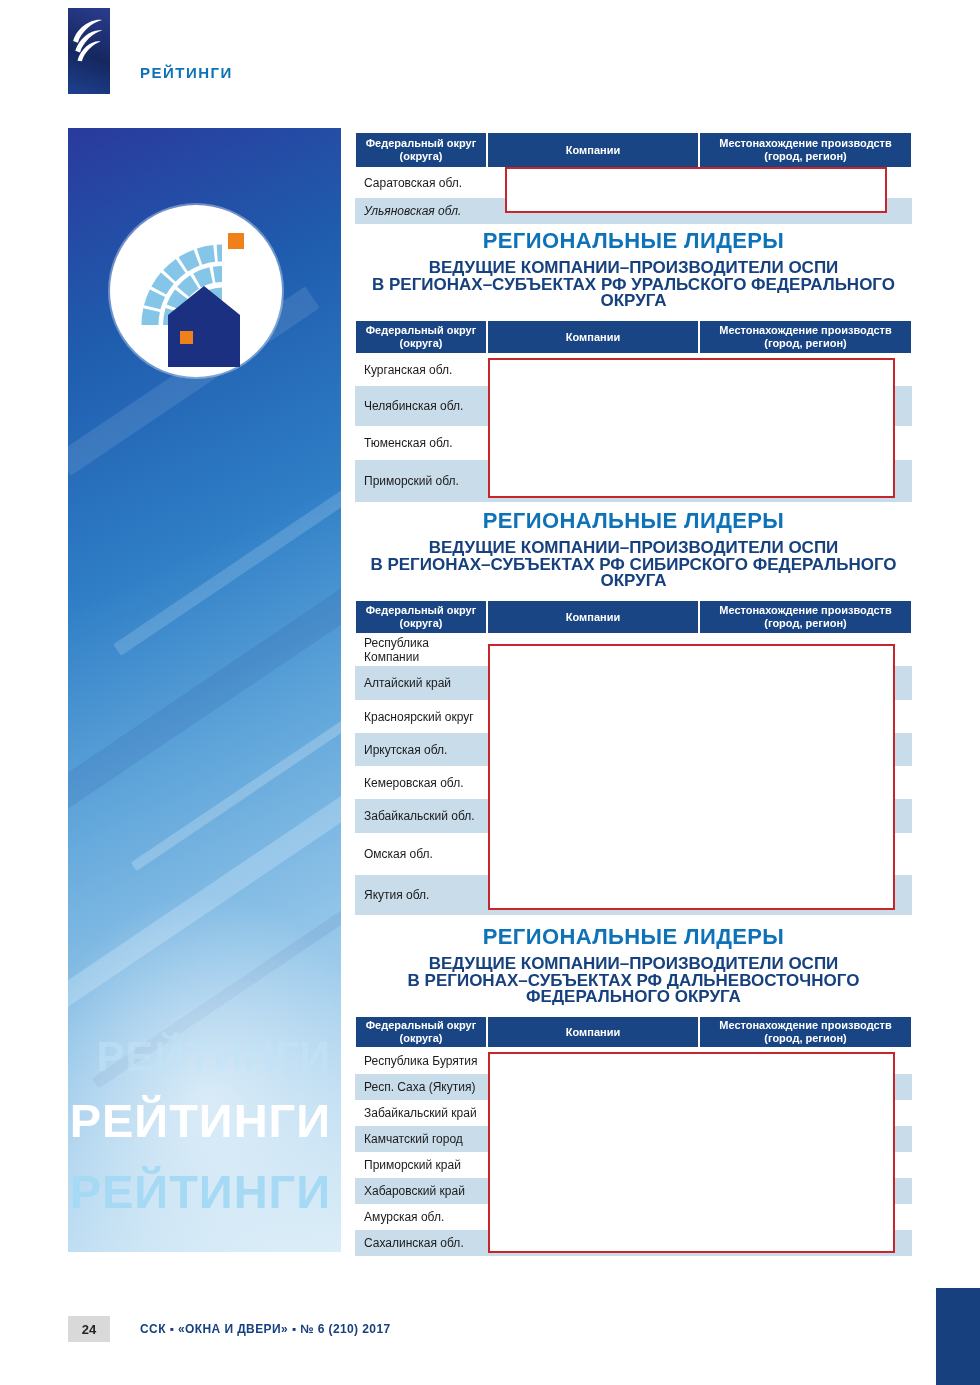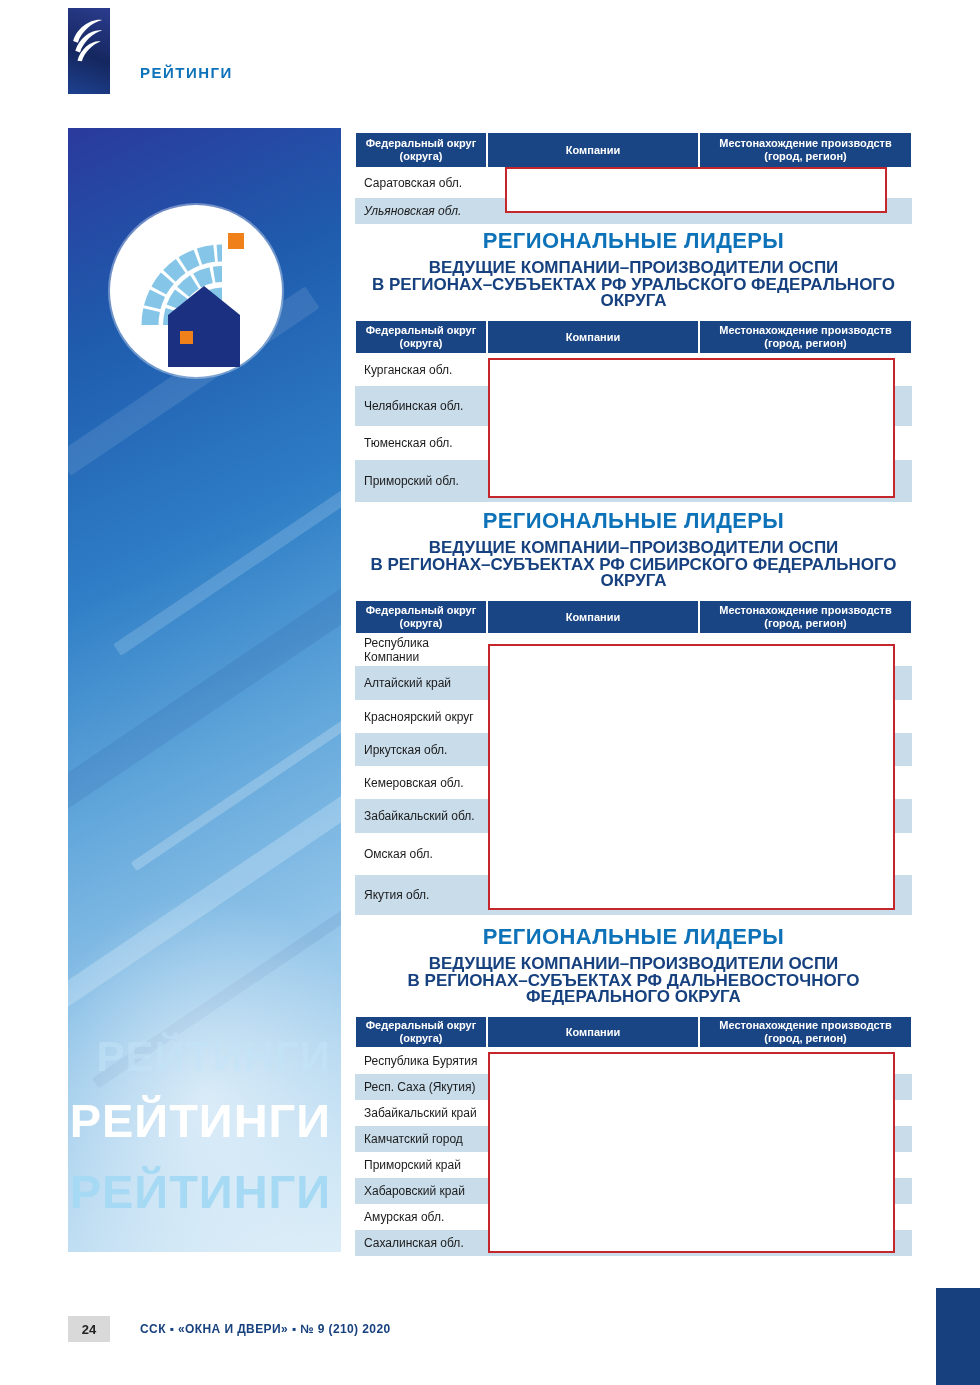--- a/index.html
+++ b/index.html
@@ -254,16 +254,16 @@
     </div>
     <div class="trow alt" style="height:26px;">
       <div class="td c1">Сахалинская обл.</div>
       <div class="td c2"></div>
       <div class="td c3"></div>
     </div>
     <div class="redaction" style="left:133px;top:36px;width:407px;height:201px;"></div>
   </div>
 
   <div id="footer-pagebox">24</div>
-  <div id="footer-text">ССК ▪ «ОКНА И ДВЕРИ» ▪ № 9 (210) 2020</div>
+  <div id="footer-text">ССК ▪ «ОКНА И ДВЕРИ» ▪ № 6 (210) 2017</div>
   <div id="corner-block"></div>
 
 </div>
 
 </body></html>

